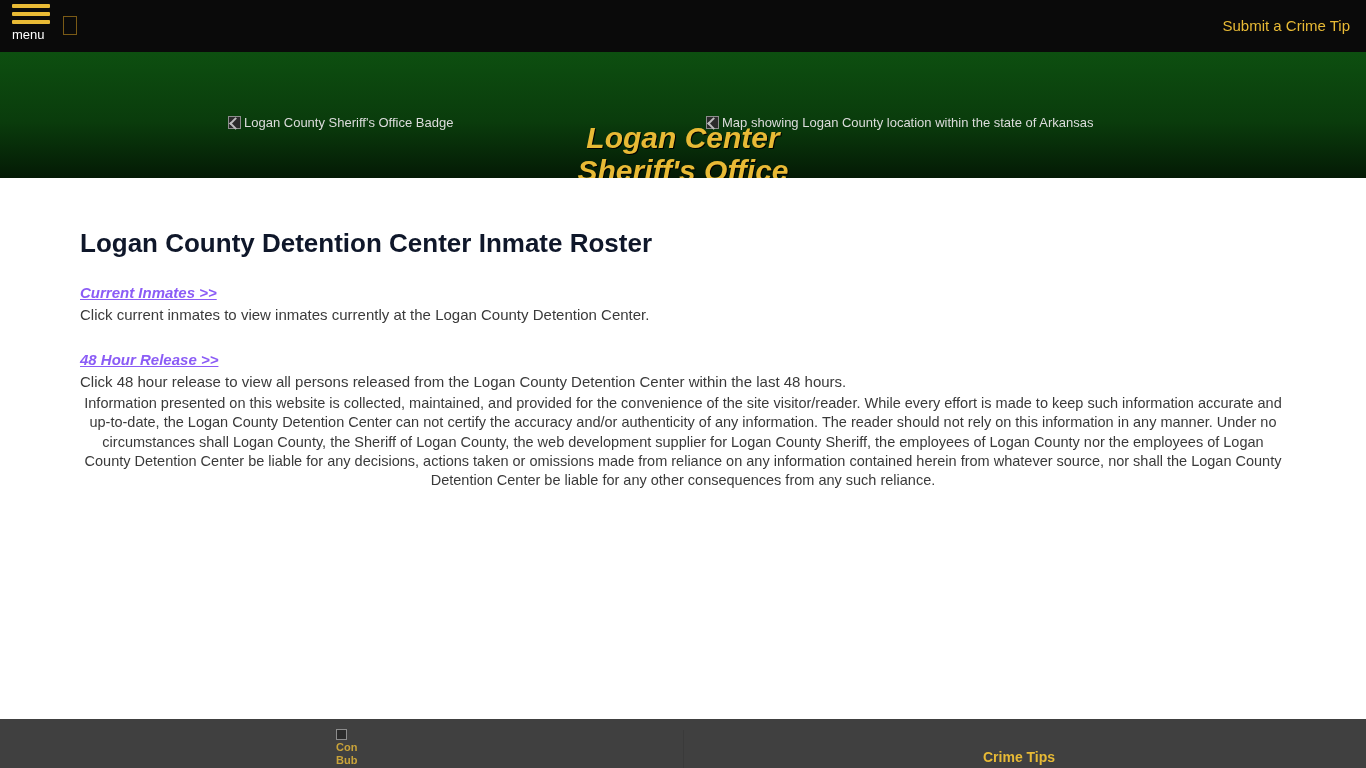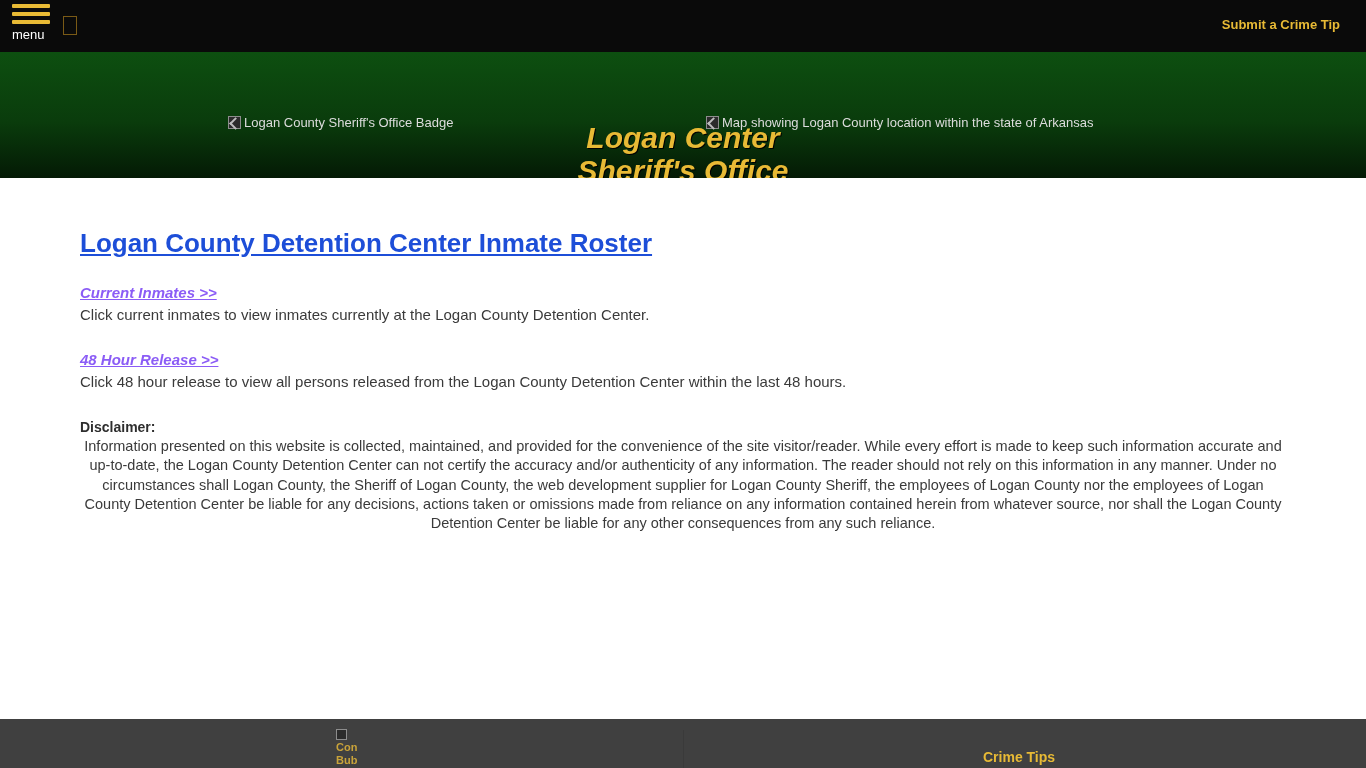--- a/index.html
+++ b/index.html
@@ -47,25 +47,25 @@
     position: absolute;
     left: 63px;
     top: 16px;
     width: 14px;
     height: 19px;
     border: 1px solid #7a5a16;
     background: #0a0a0a;
   }
   .submit-tip {
     position: absolute;
-    right: 26px;
+    right: 16px;
     top: 17px;
     color: #e8ba35;
-    font-size: 13px;
-    font-weight: bold;
+    font-size: 15px;
+    font-weight: normal;
     text-decoration: none;
     cursor: pointer;
   }
 
   
   .header-band {
     position: relative;
     height: 126px;
     background: linear-gradient(180deg, #0d4f10 0%, #0a3c0c 55%, #041a05 100%);
     overflow: hidden;
@@ -127,23 +127,22 @@
     position: relative;
     height: 541px;
     background: #ffffff;
     padding: 0 80px;
   }
   h1.page-title {
     margin: 0;
     padding-top: 50px;
     font-size: 26px;
     line-height: 30px;
-    color: #1d4ed8;
-    font-weight: bold;
-    text-decoration: underline;
+    color: #0f172a;
+    font-weight: bold;
   }
   .roster-link {
     display: inline-block;
     margin-top: 26px;
     color: #8b5cf6;
     font-size: 15px;
     font-weight: bold;
     font-style: italic;
     text-decoration: underline;
     cursor: pointer;
@@ -248,21 +247,20 @@
 
 <div class="content">
   <h1 class="page-title">Logan County Detention Center Inmate Roster</h1>
 
   <a class="roster-link" href="#">Current Inmates &gt;&gt;</a>
   <p class="roster-desc">Click current inmates to view inmates currently at the Logan County Detention Center.</p>
 
   <a class="roster-link" href="#">48 Hour Release &gt;&gt;</a>
   <p class="roster-desc">Click 48 hour release to view all persons released from the Logan County Detention Center within the last 48 hours.</p>
 
-  <p class="disclaimer-head">Disclaimer:</p>
   <p class="disclaimer-body">Information presented on this website is collected, maintained, and provided for the convenience of the site visitor/reader. While every effort is made to keep such information accurate and up-to-date, the Logan County Detention Center can not certify the accuracy and/or authenticity of any information. The reader should not rely on this information in any manner.  Under no circumstances shall Logan County, the Sheriff of Logan County, the web development supplier for Logan County Sheriff, the employees of Logan County nor the employees of Logan County Detention Center be liable for any decisions, actions taken or omissions made from reliance on any information contained herein from whatever source, nor shall the Logan County Detention Center be liable for any other consequences from any such reliance.</p>
 </div>
 
 <div class="footer">
   <div class="footer-logo">
     <span class="brokenicon2"></span><span>Con Bub</span>
   </div>
   <div class="footer-sep"></div>
   <a class="footer-link" href="#">Crime Tips</a>
 </div>

